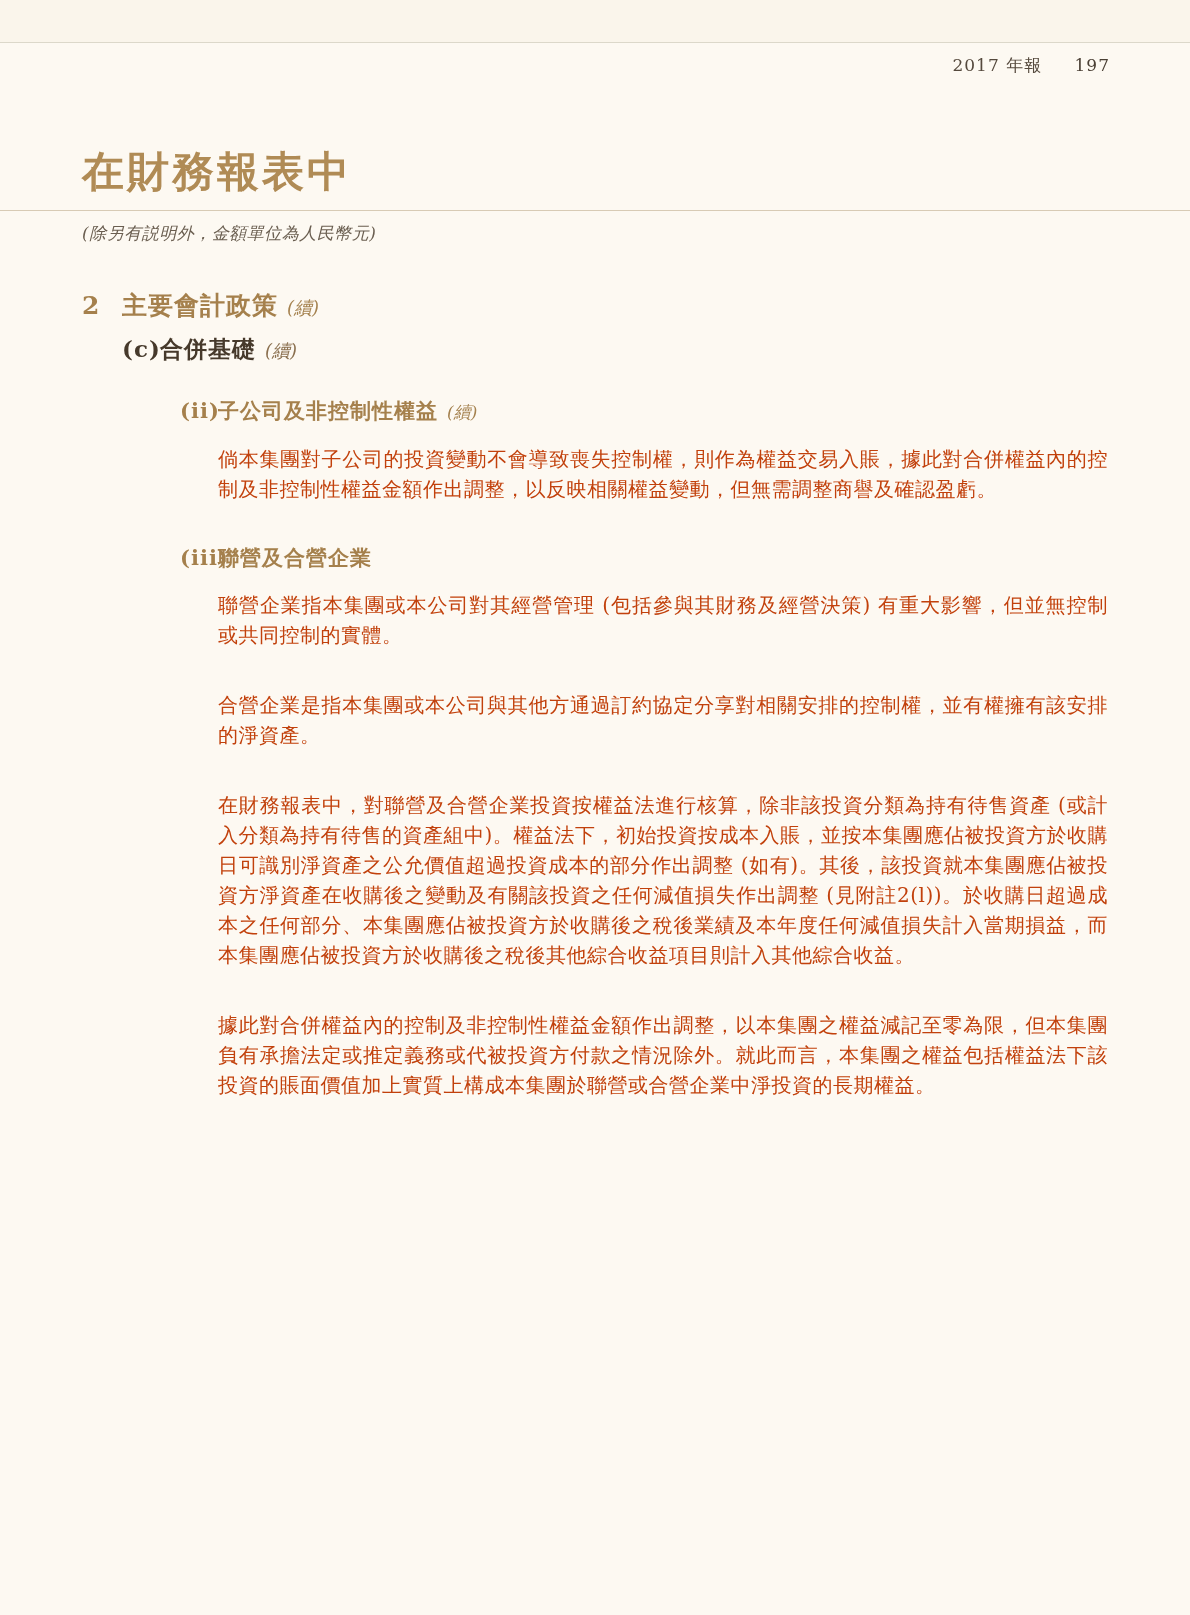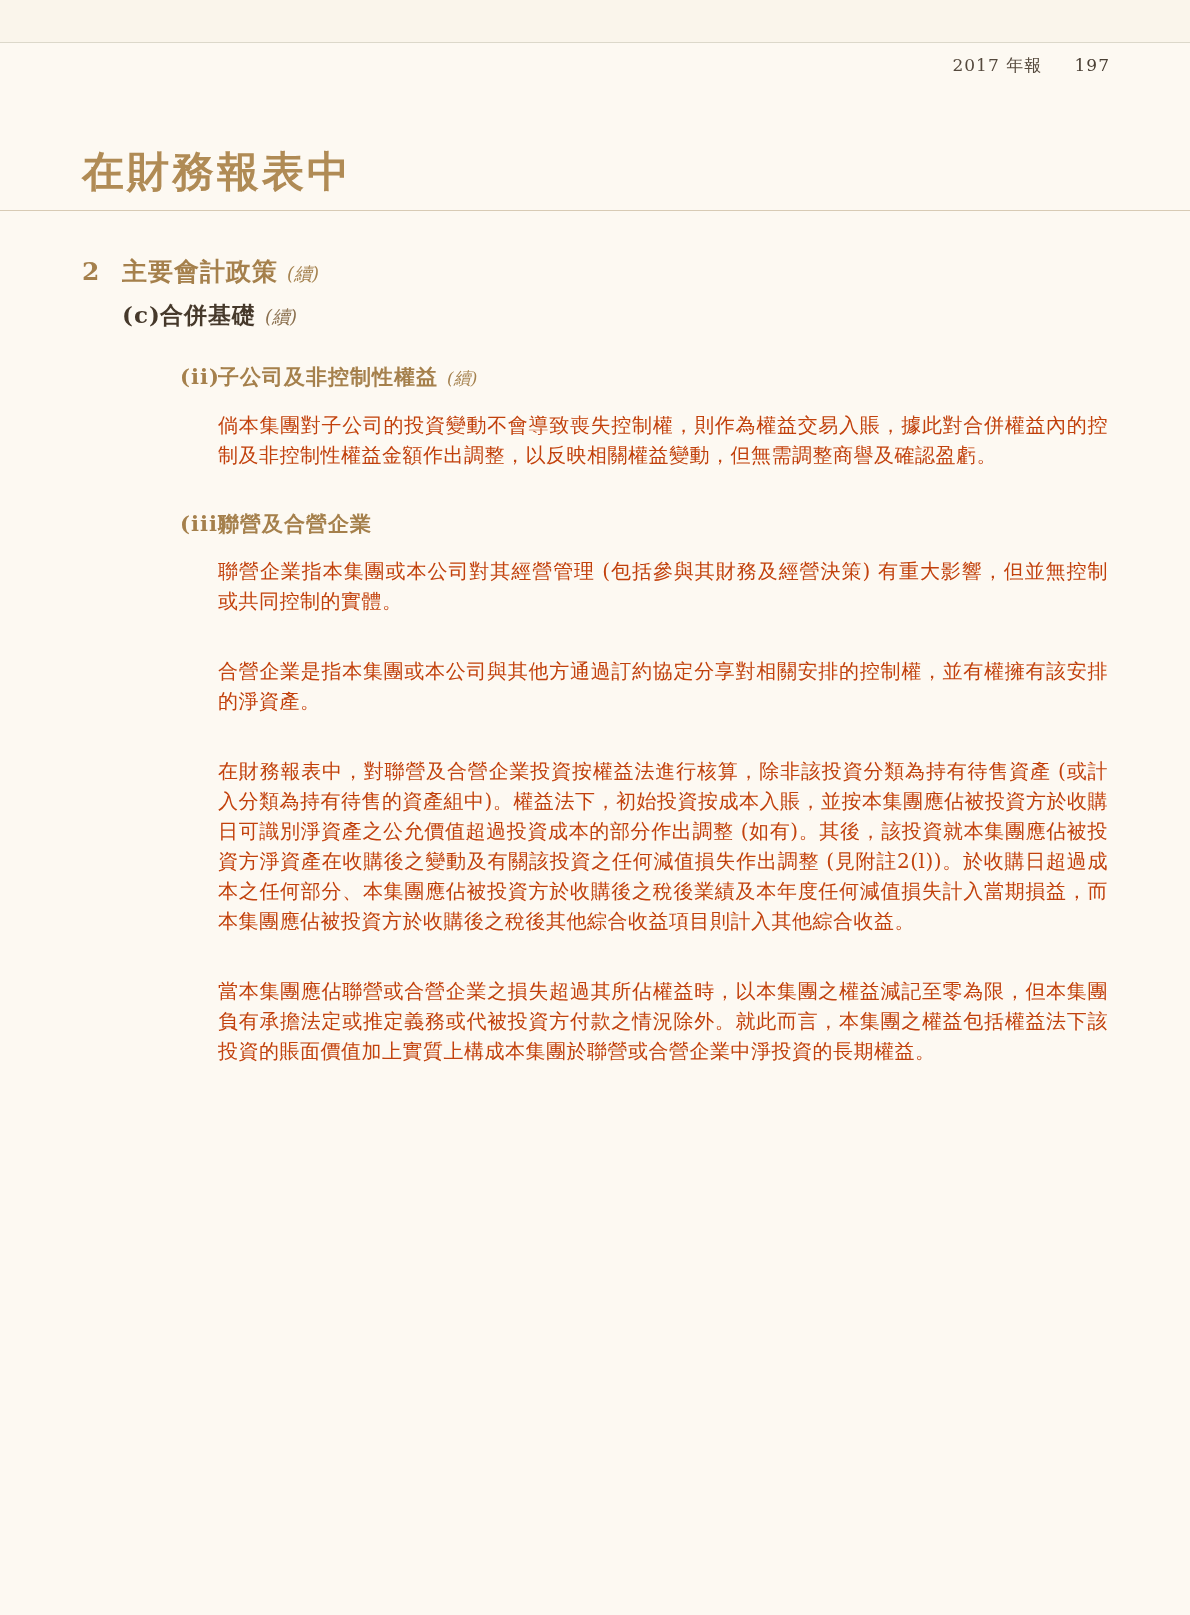--- a/index.html
+++ b/index.html
@@ -118,20 +118,21 @@
 
   <div class="header-meta">
     <span>2017 年報</span>
     <span class="pagenum">197</span>
   </div>
 
   <div class="doc-title">在財務報表中</div>
 
   <hr class="title-rule">
 
+  <div class="currency-note">(除另有説明外，金額單位為人民幣元)</div>
 
   <div class="section">
 
     <div class="h-row h2-row">
       <span class="num">2</span>
       <span>主要會計政策</span>
       <span class="cont">(續)</span>
     </div>
 
     <div class="subsection">
@@ -155,20 +156,20 @@
 
       <div class="item">
         <div class="h-row h4-row">
           <span class="lbl">(iii)</span>
           <span>聯營及合營企業</span>
         </div>
         <div class="item-body">
           <p>聯營企業指本集團或本公司對其經營管理 (包括參與其財務及經營決策) 有重大影響，但並無控制或共同控制的實體。</p>
           <p>合營企業是指本集團或本公司與其他方通過訂約協定分享對相關安排的控制權，並有權擁有該安排的淨資產。</p>
           <p>在財務報表中，對聯營及合營企業投資按權益法進行核算，除非該投資分類為持有待售資產 (或計入分類為持有待售的資產組中)。權益法下，初始投資按成本入賬，並按本集團應佔被投資方於收購日可識別淨資產之公允價值超過投資成本的部分作出調整 (如有)。其後，該投資就本集團應佔被投資方淨資產在收購後之變動及有關該投資之任何減值損失作出調整 (見附註2(l))。於收購日超過成本之任何部分、本集團應佔被投資方於收購後之稅後業績及本年度任何減值損失計入當期損益，而本集團應佔被投資方於收購後之稅後其他綜合收益項目則計入其他綜合收益。</p>
-          <p>當本集團應佔聯營或合營企業之損失超過其所佔權益時，以本集團之權益減記至零為限，但本集團負有承擔法定或推定義務或代被投資方付款之情況除外。就此而言，本集團之權益包括權益法下該投資的賬面價值加上實質上構成本集團於聯營或合營企業中淨投資的長期權益。</p>
+          <p>據此對合併權益內的控制及非控制性權益金額作出調整，以本集團之權益減記至零為限，但本集團負有承擔法定或推定義務或代被投資方付款之情況除外。就此而言，本集團之權益包括權益法下該投資的賬面價值加上實質上構成本集團於聯營或合營企業中淨投資的長期權益。</p>
         </div>
       </div>
 
     </div>
   </div>
 
 </div>
 
 </body></html>

